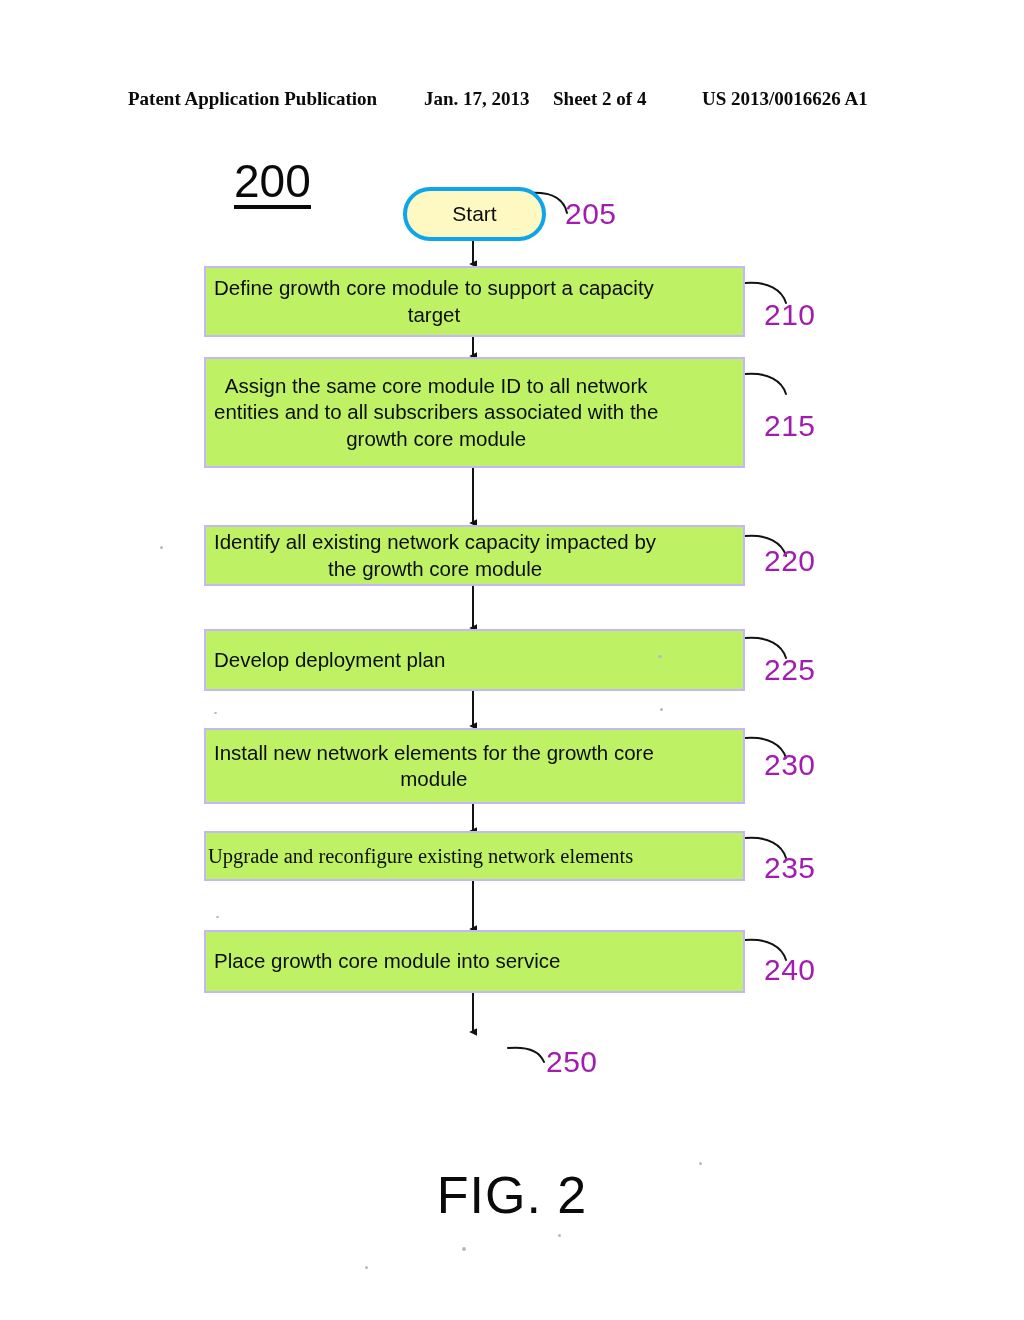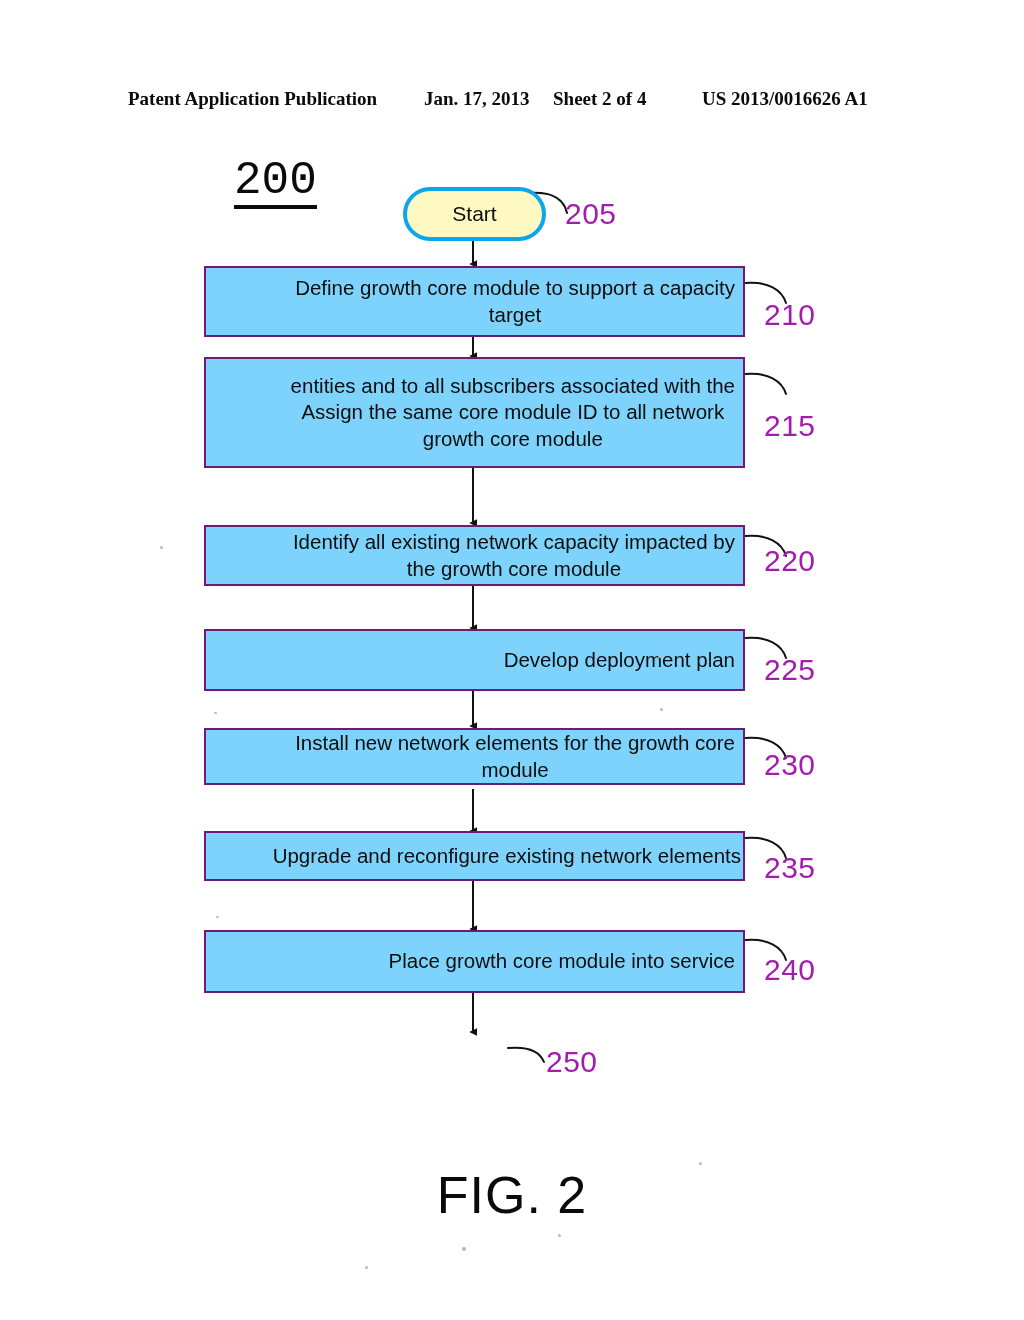--- a/index.html
+++ b/index.html
@@ -40,46 +40,45 @@
   .fig-label-200 {
     position: absolute;
     left: 234px;
     top: 158px;
     font-size: 46px;
     letter-spacing: 0px;
     color: #0a0a0a;
     border-bottom: 4px solid #0a0a0a;
     padding-bottom: 1px;
     line-height: 1.0;
-    font-family: Liberation Mono, monospace;
   }
 
   
   .terminal {
     position: absolute;
     box-sizing: border-box;
     border: 4px solid #0ea5e9;
     border-radius: 999px;
     background: #fef9c3;
     display: flex;
     align-items: center;
     justify-content: center;
     font-size: 21px;
     color: #0d0d0d;
   }
 
   
   .pbox {
     position: absolute;
     box-sizing: border-box;
-    border: 2px solid #701a75;
-    background: #7dd3fc;
+    border: 2px solid #c4b5fd;
+    background: #bef264;
     display: flex;
     align-items: center;
-    justify-content: flex-end;
+    justify-content: flex-start;
     text-align: center;
     font-size: 20.5px;
     line-height: 1.28;
     color: #0d0d0d;
     padding: 2px 8px;
   }
   .pbox span { display: block; }
 
   
   .refnum {
@@ -189,51 +188,51 @@
   <div class="pbox" style="left:204px; top:266px; width:541px; height:71px;">
     <div>
       <span>Define growth core module to support a capacity</span>
       <span>target</span>
     </div>
   </div>
   <div class="refnum" style="left:764px; top:298px;">210</div>
 
   <div class="pbox" style="left:204px; top:357px; width:541px; height:111px;">
     <div>
+      <span>Assign the same core module ID to all network</span>
       <span>entities and to all subscribers associated with the</span>
-      <span>Assign the same core module ID to all network</span>
       <span>growth core module</span>
     </div>
   </div>
   <div class="refnum" style="left:764px; top:389px;margin-top:20px;">215</div>
 
   <div class="pbox" style="left:204px; top:525px; width:541px; height:61px;">
     <div>
       <span>Identify all existing network capacity impacted by</span>
       <span>the growth core module</span>
     </div>
   </div>
   <div class="refnum" style="left:764px; top:544px;">220</div>
 
   <div class="pbox" style="left:204px; top:629px; width:541px; height:62px;">
     <div>
       <span>Develop deployment plan</span>
     </div>
   </div>
   <div class="refnum" style="left:764px; top:653px;">225</div>
 
-  <div class="pbox" style="left:204px; top:728px; width:541px; height:57px;">
+  <div class="pbox" style="left:204px; top:728px; width:541px; height:76px;">
     <div>
       <span>Install new network elements for the growth core</span>
       <span>module</span>
     </div>
   </div>
   <div class="refnum" style="left:764px; top:748px;">230</div>
 
-  <div class="pbox" style="left:204px; top:831px; width:541px; height:50px; padding:1px 2px;">
+  <div class="pbox" style="left:204px; top:831px; width:541px; height:50px; padding:1px 2px;font-family:Liberation Serif, serif;">
     <div>
       <span>Upgrade and reconfigure existing network elements</span>
     </div>
   </div>
   <div class="refnum" style="left:764px; top:851px;">235</div>
 
   <div class="pbox" style="left:204px; top:930px; width:541px; height:63px;">
     <div>
       <span>Place growth core module into service</span>
     </div>

